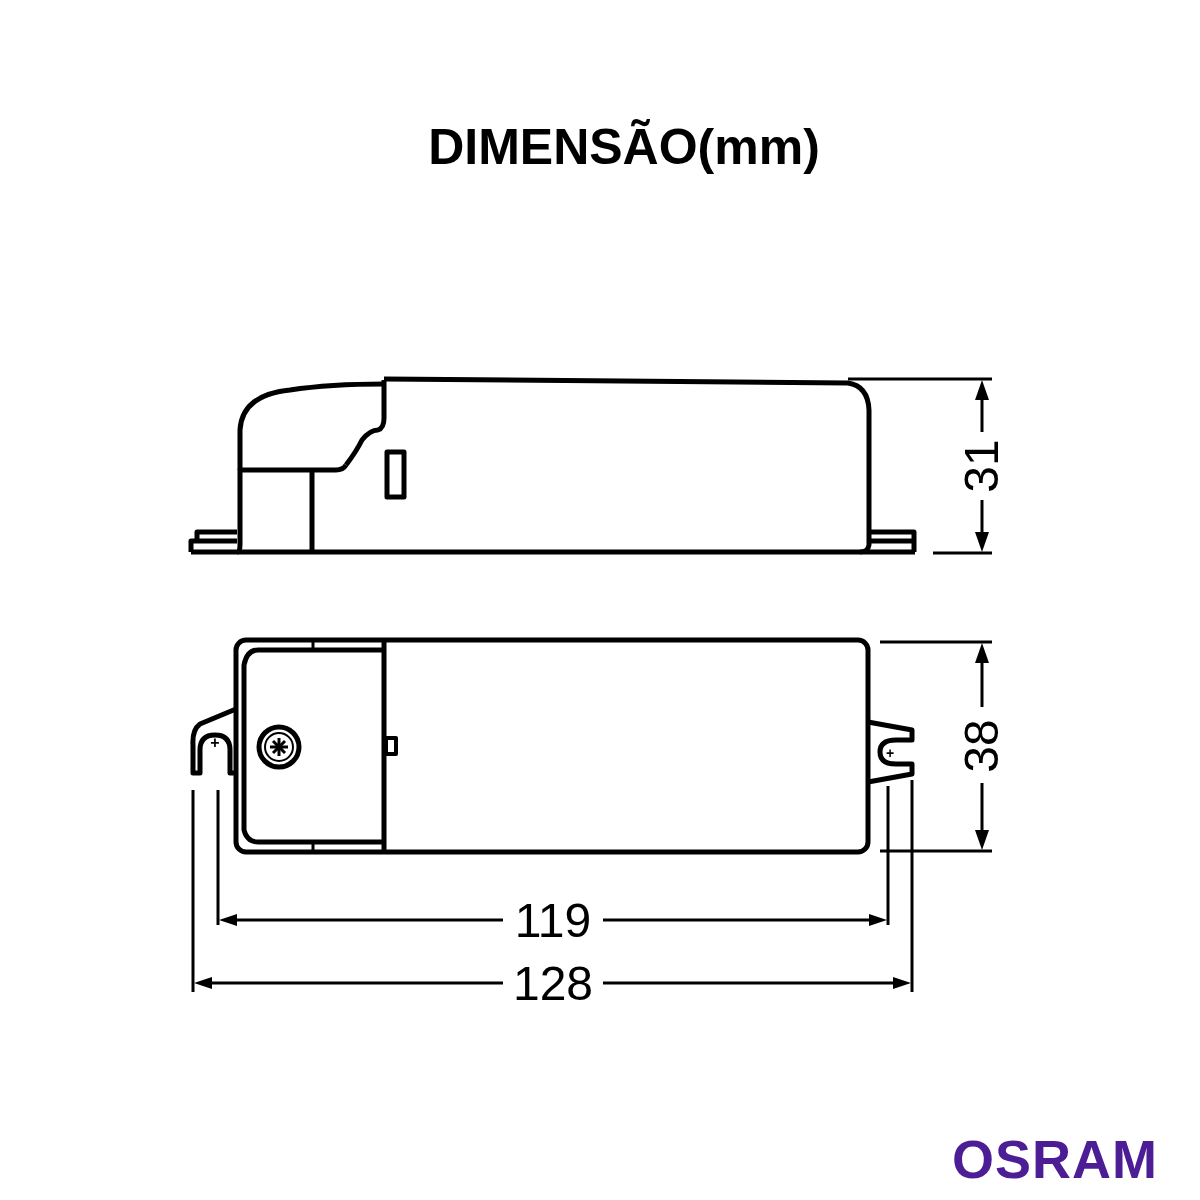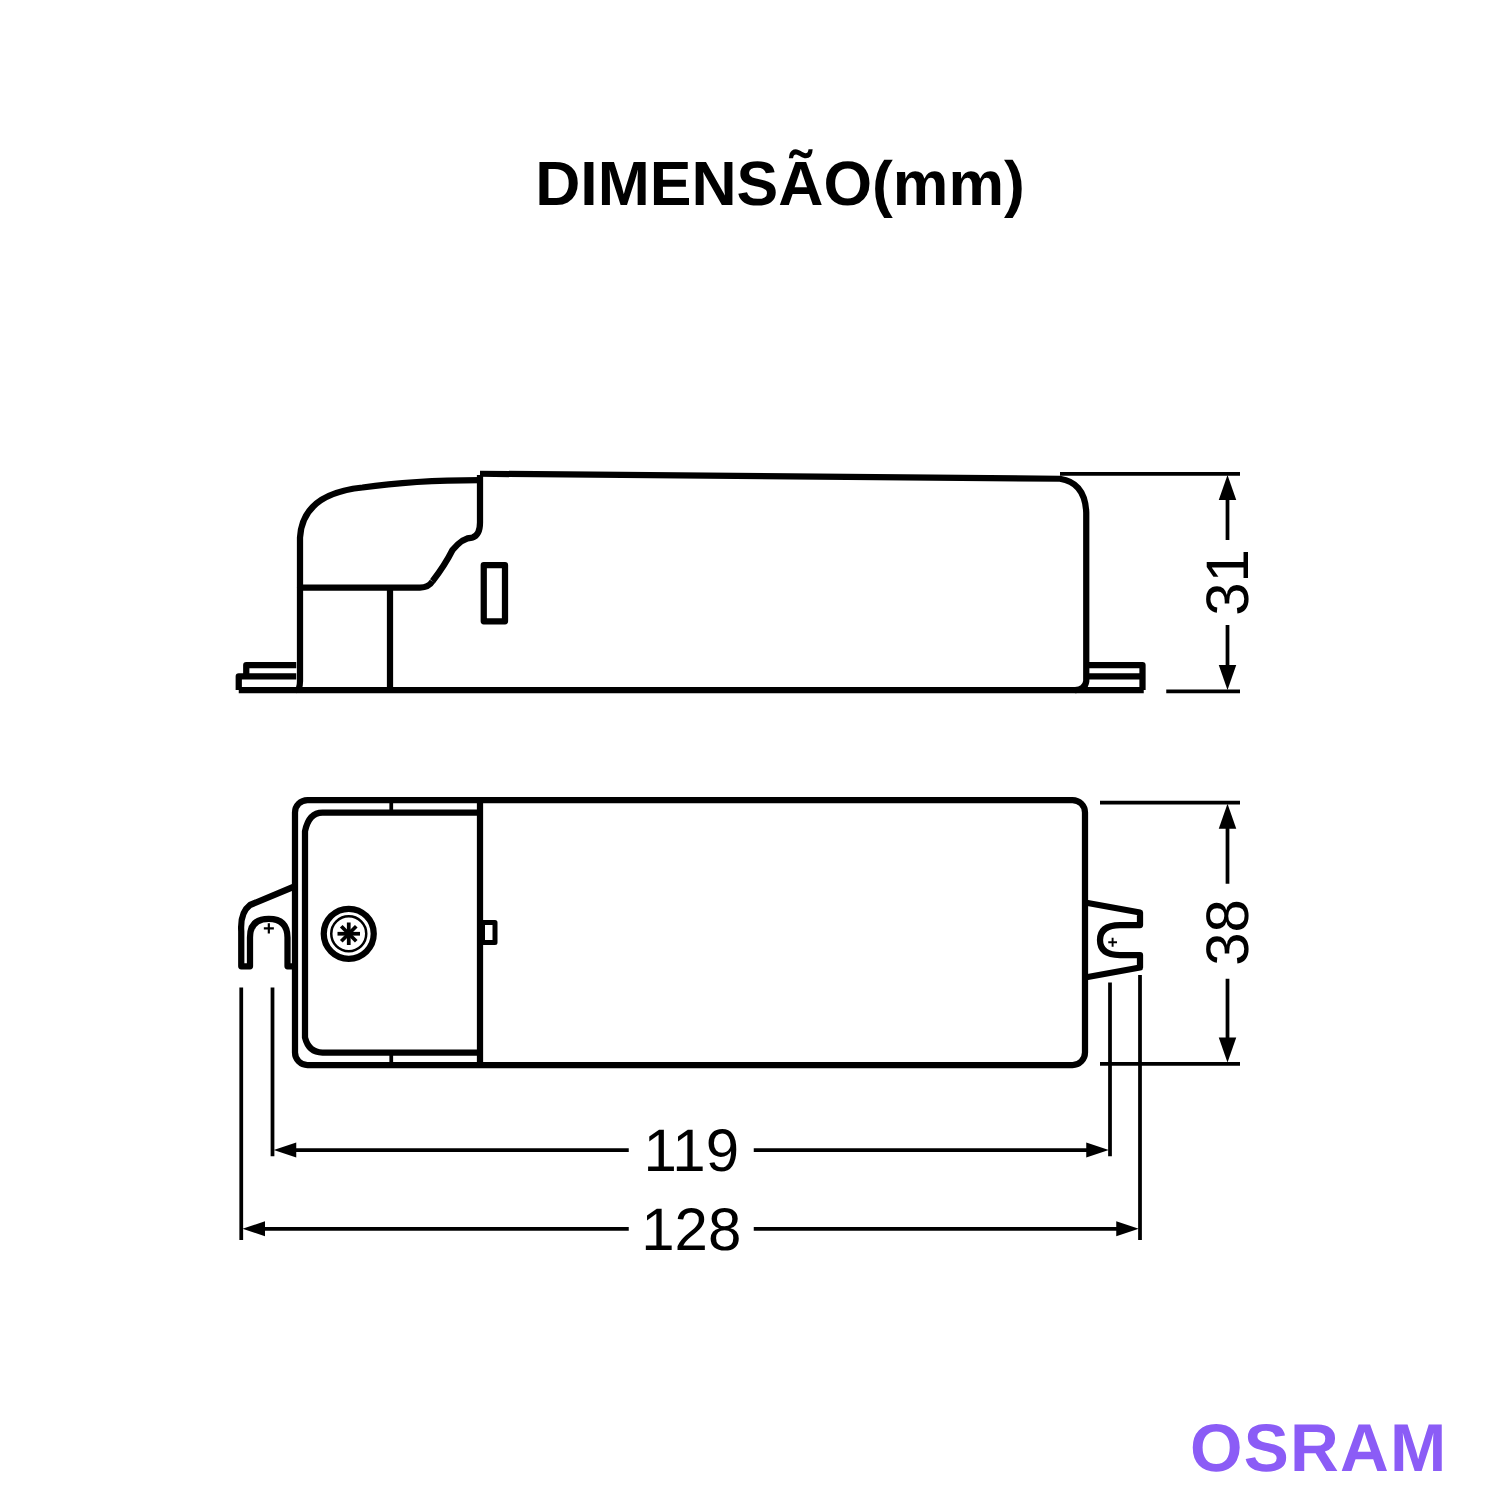--- a/index.html
+++ b/index.html
@@ -109,13 +109,13 @@
 
   <text x="215" y="748" font-family="Liberation Sans, sans-serif" font-size="16" font-weight="bold" text-anchor="middle">+</text>
   <text x="890" y="758" font-family="Liberation Sans, sans-serif" font-size="14" font-weight="bold" text-anchor="middle">+</text>
 
   <text class="dim-text" transform="translate(998,466) rotate(-90)" text-anchor="middle">31</text>
   <text class="dim-text" transform="translate(998,746) rotate(-90)" text-anchor="middle">38</text>
   <text class="dim-text" x="553" y="937" text-anchor="middle">119</text>
   <text class="dim-text" x="553" y="1000" text-anchor="middle">128</text>
 </svg>
 
-<div class="logo" style="color:#8b5cf6;">OSRAM</div>
+<div class="logo" style="color:#4c1d95;">OSRAM</div>
 
 </body></html>

